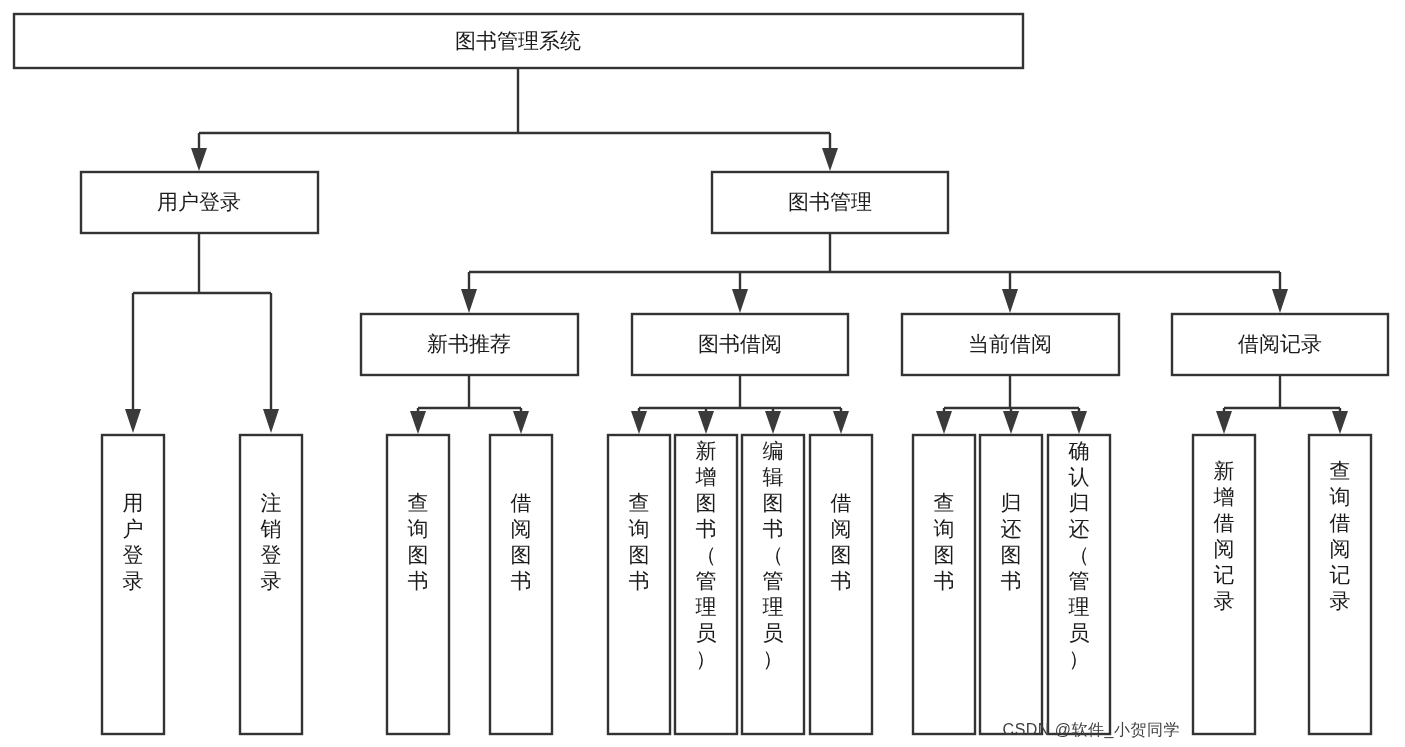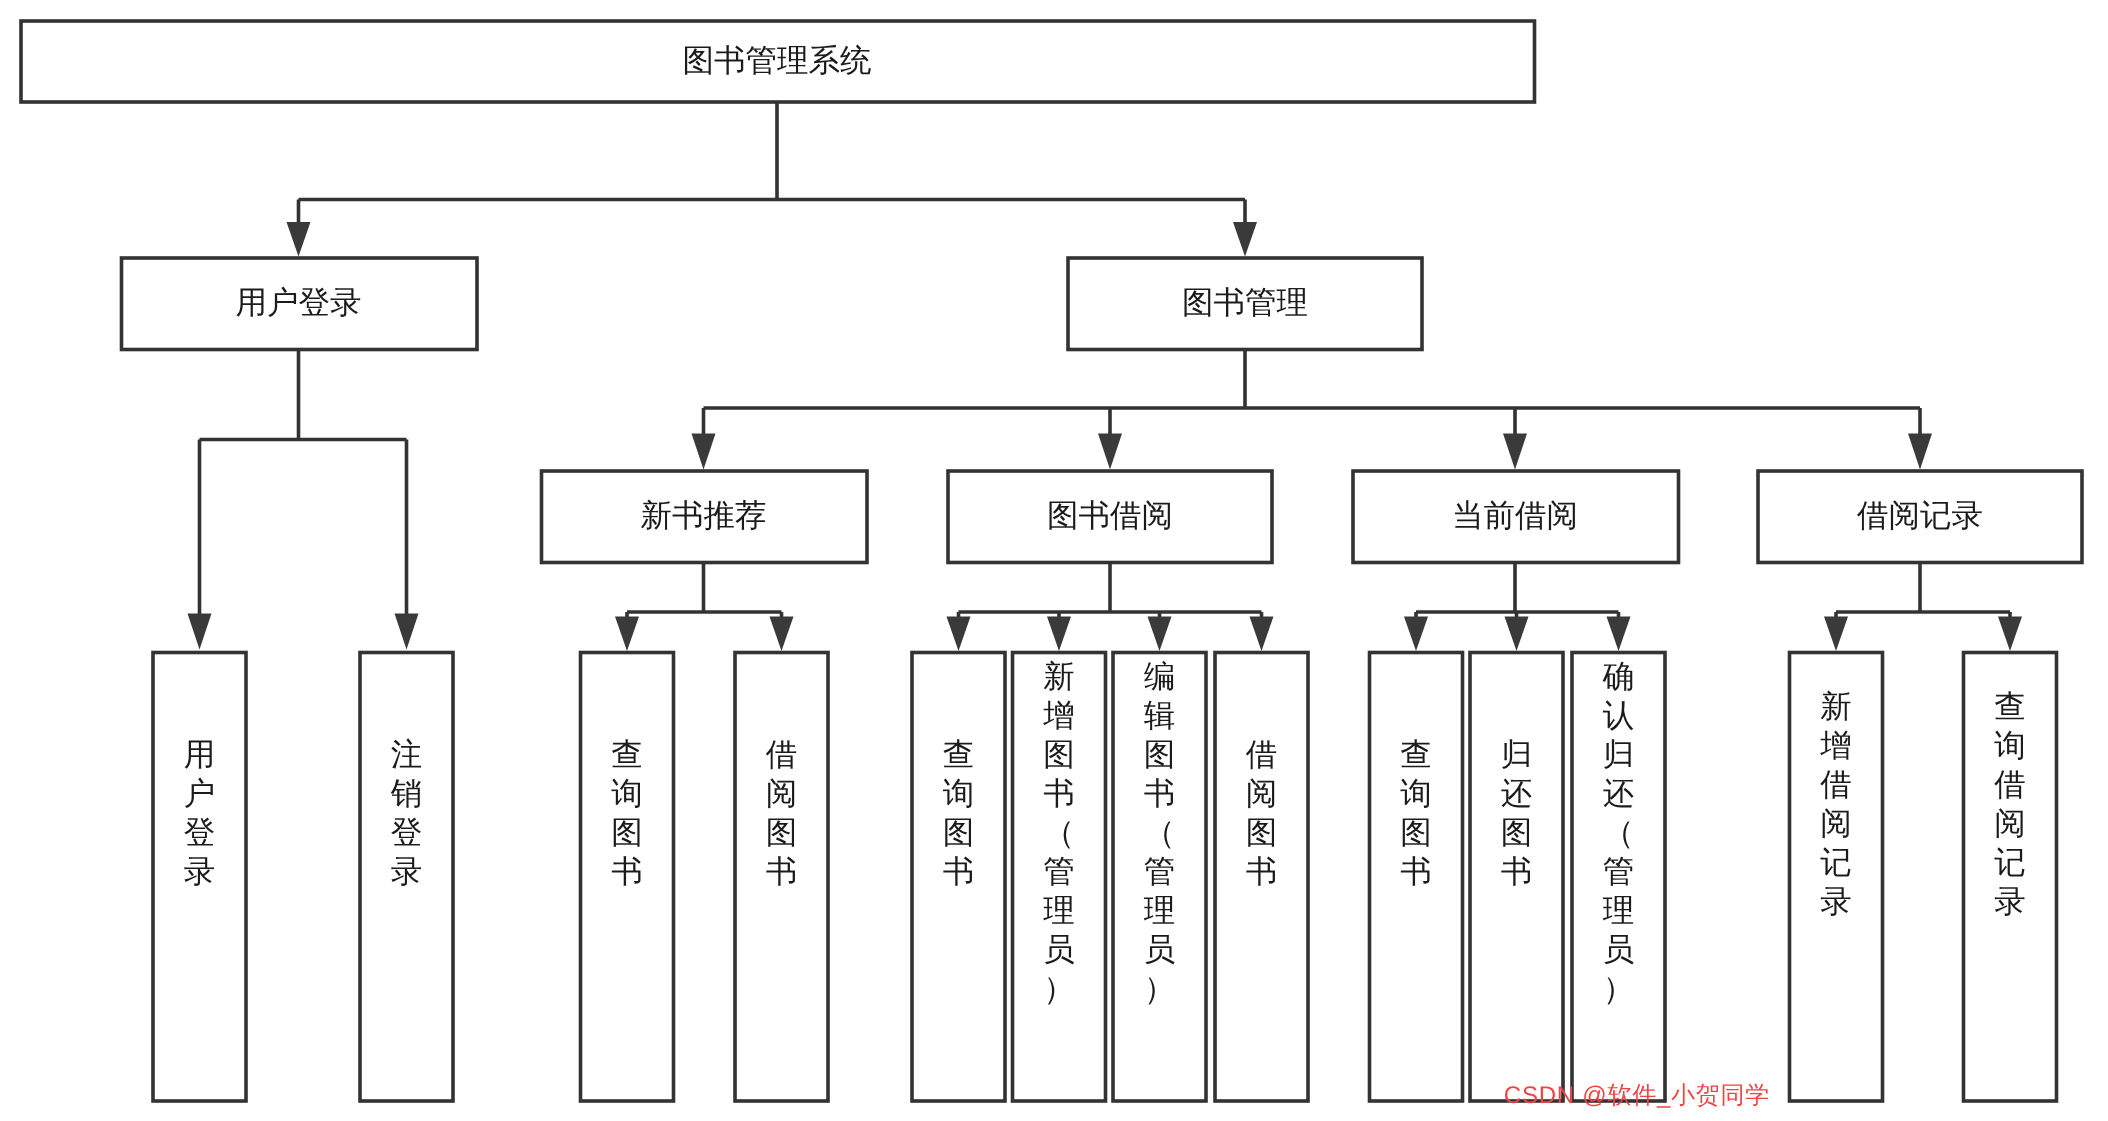--- a/index.html
+++ b/index.html
@@ -53,21 +53,21 @@
     font-size: 21px;
     fill: #1b1b1b;
     text-anchor: middle;
   }
   .watermark {
     position: absolute;
     right: 12px;
     bottom: 6px;
     font-family: "Liberation Sans", "DejaVu Sans", sans-serif;
     font-size: 16px;
-    color: #ef4444;
+    color: #404040;
     letter-spacing: 0.5px;
     white-space: nowrap;
     user-select: none;
   }
 </style>
 </head>
 <body>
 
 <div id="diagram-root">
 

